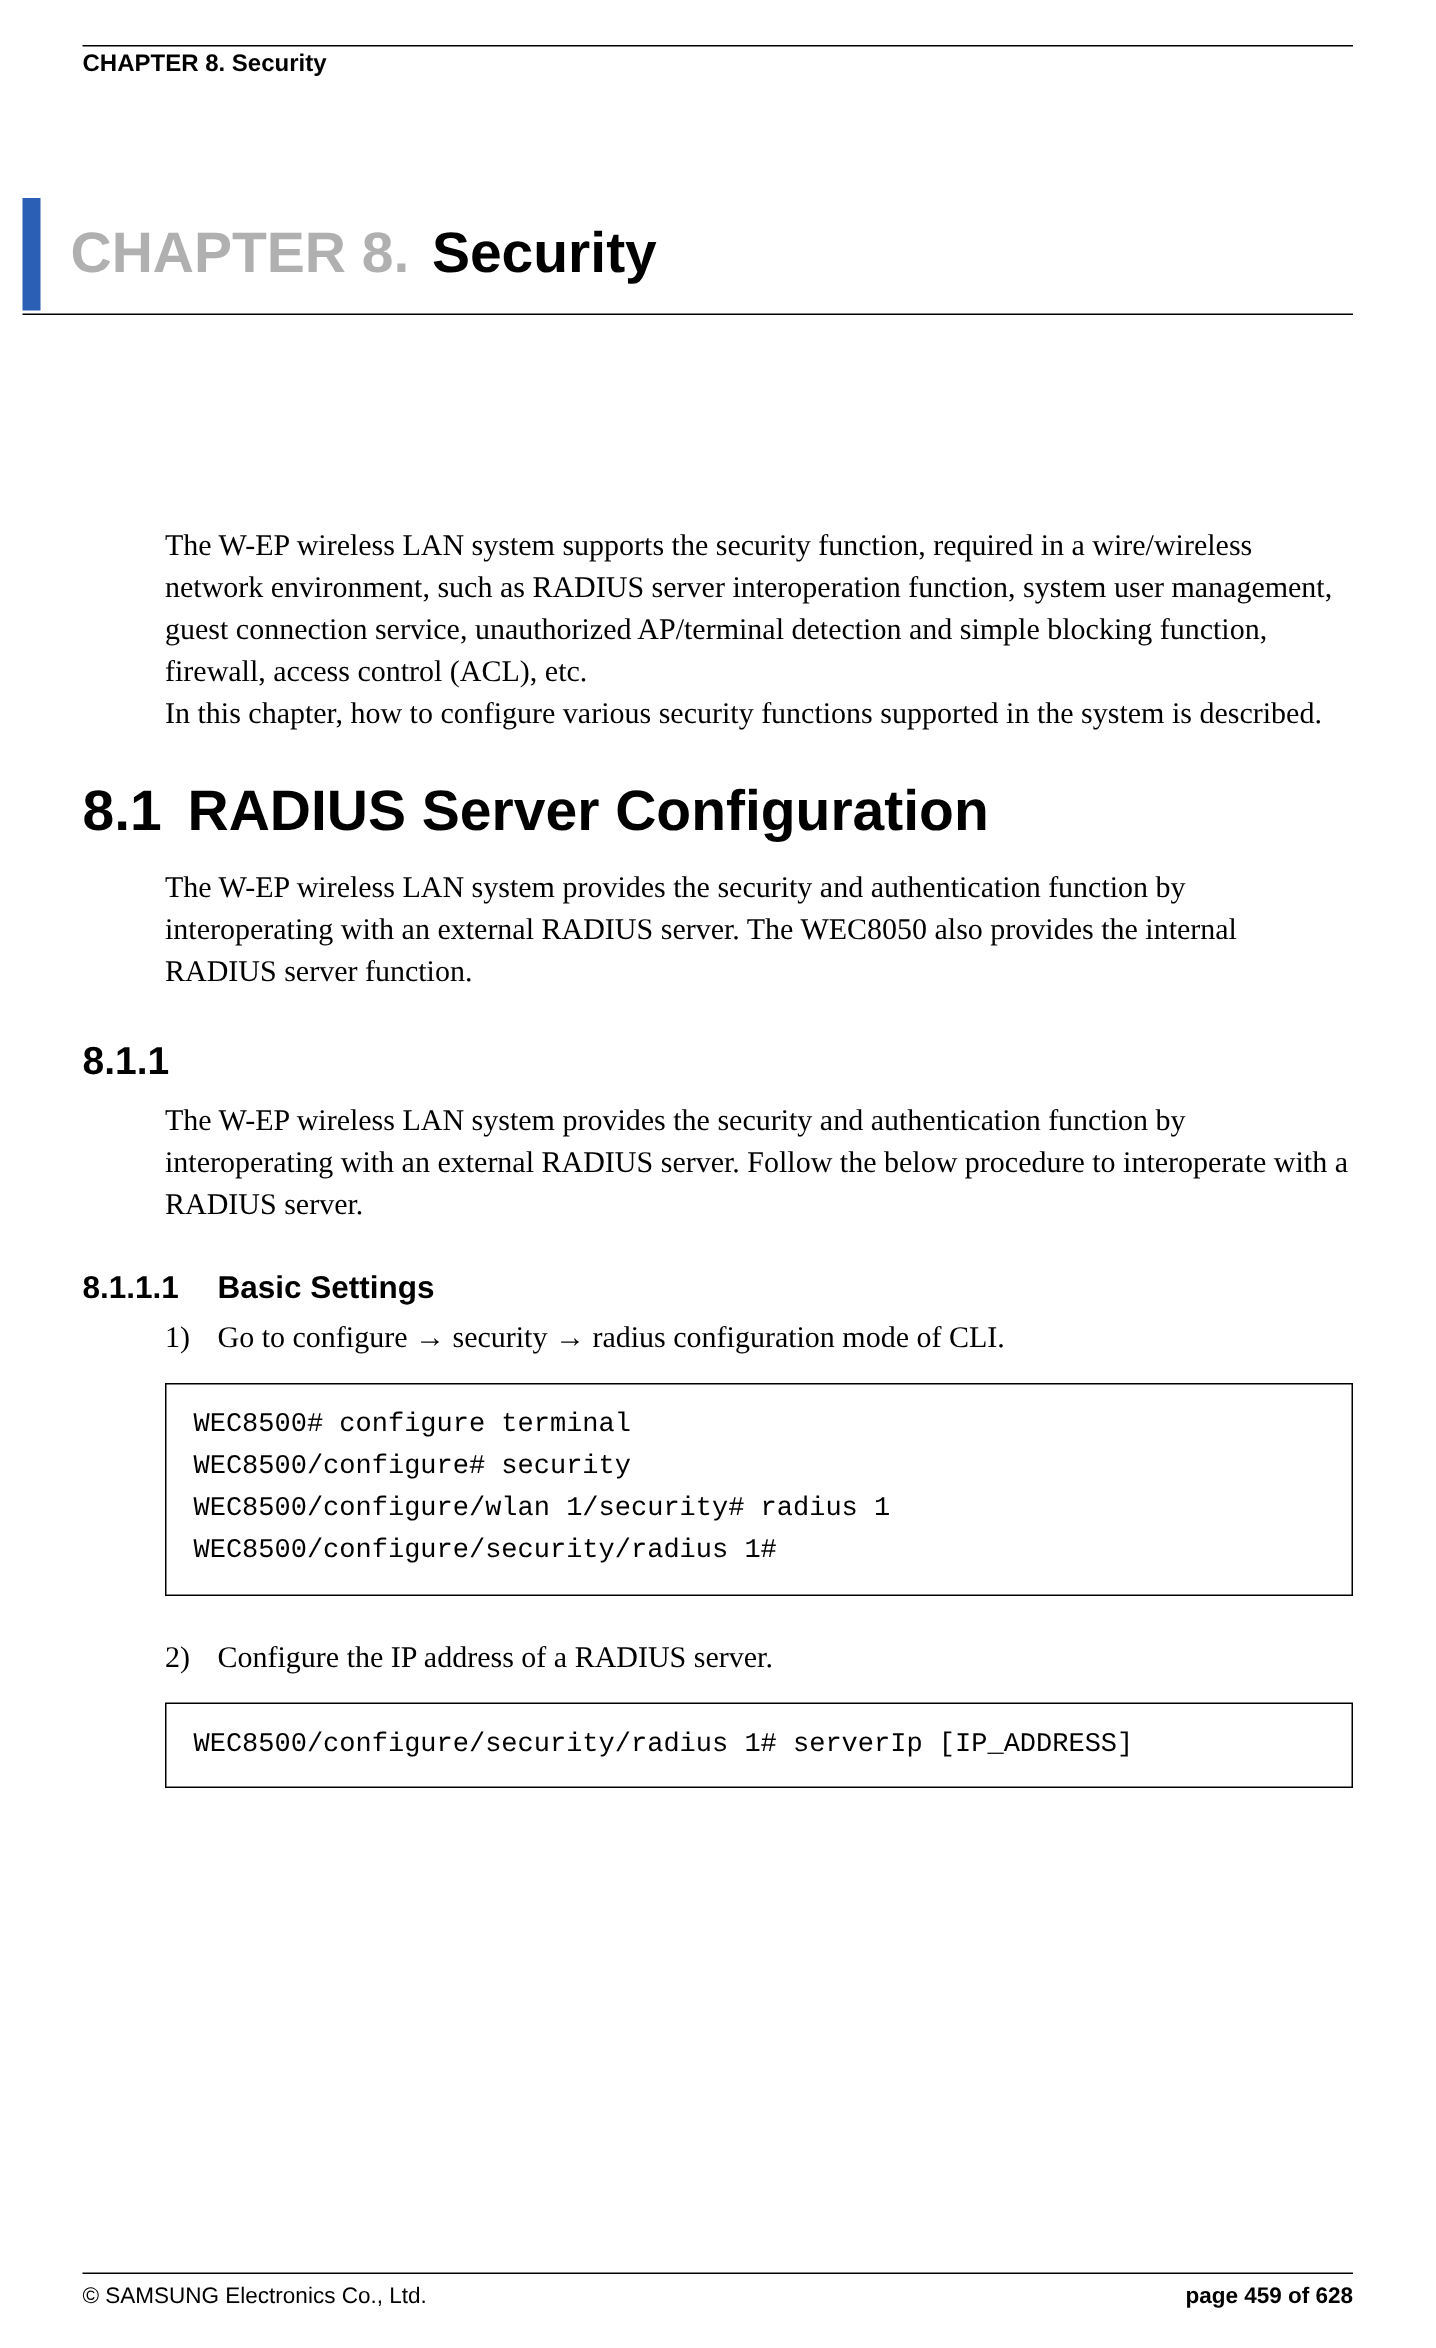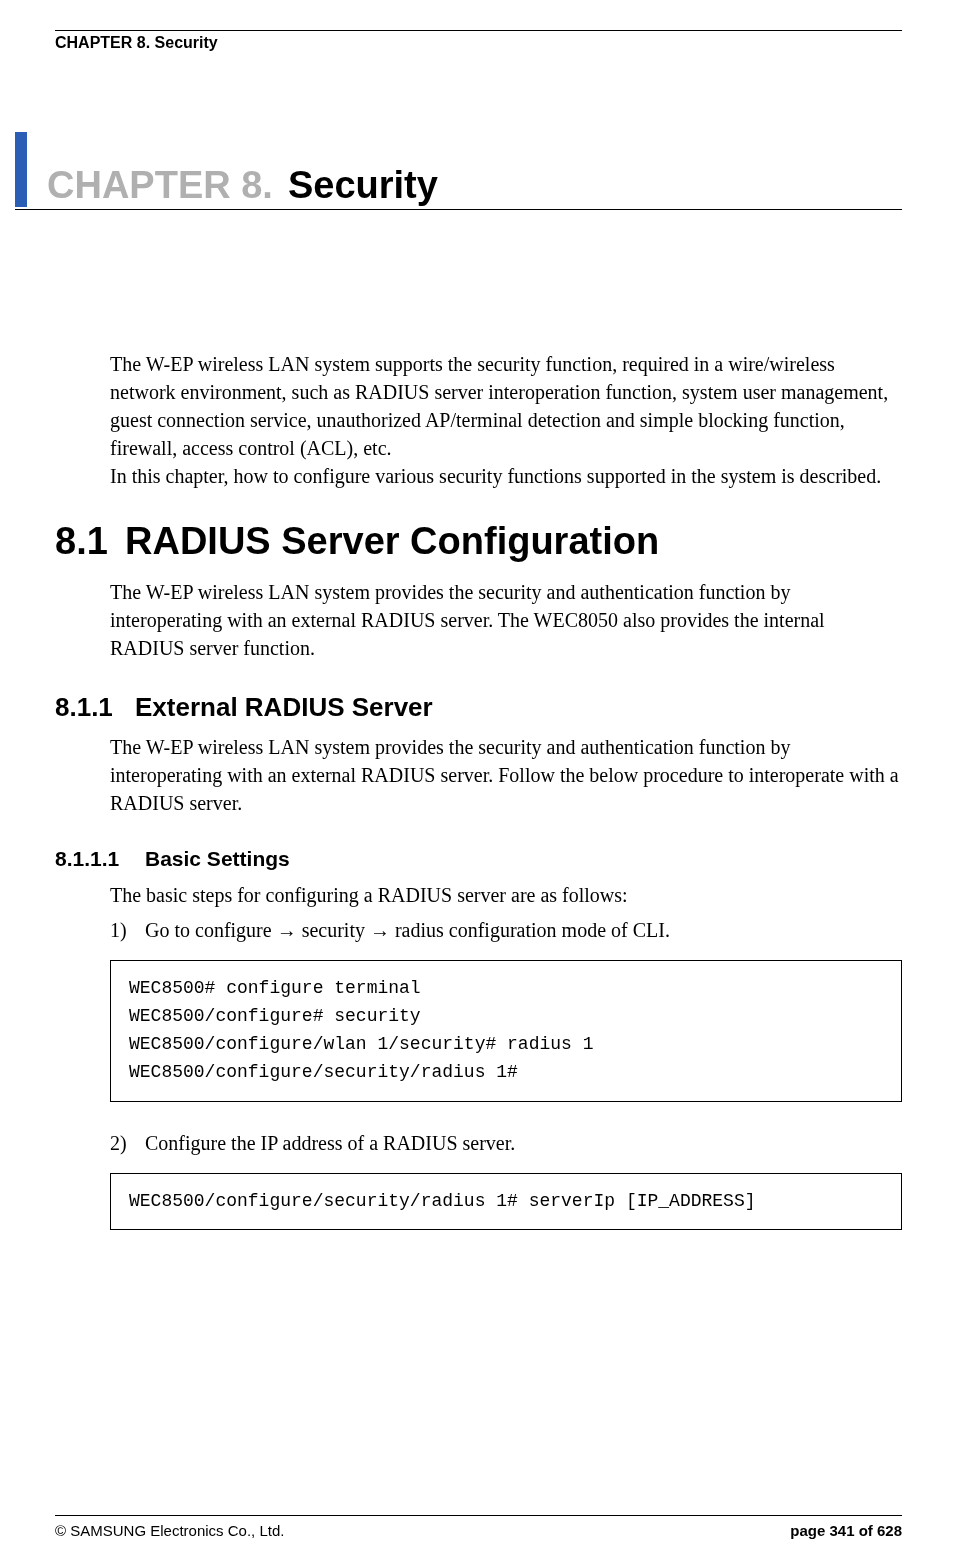--- a/index.html
+++ b/index.html
@@ -22,21 +22,21 @@
       margin-bottom: 3px;
     }
     .header-text {
       font-family: Arial, Helvetica, sans-serif;
       font-weight: bold;
       font-size: 16px;
       margin-bottom: 80px;
     }
     .chapter-title-container {
       display: flex;
-      align-items: flex-end;
+      align-items: center;
       margin-left: -40px;
       border-bottom: 1px solid black;
       padding-bottom: 2px;
       margin-bottom: 140px;
     }
     .blue-bar {
       width: 12px;
       height: 75px;
       background: #2b5fb5;
       margin-right: 20px;
@@ -147,29 +147,27 @@
 In this chapter, how to configure various security functions supported in the system is described.</div>
 
   <div class="section-heading h1">
     <span class="sec-num">8.1</span>
     <span>RADIUS Server Configuration</span>
   </div>
   <div class="body-text">The W-EP wireless LAN system provides the security and authentication function by interoperating with an external RADIUS server. The WEC8050 also provides the internal RADIUS server function.</div>
 
   <div class="section-heading h2">
     <span class="sec-num">8.1.1</span>
-    <span>External RADIUS Server</span>
   </div>
   <div class="body-text">The W-EP wireless LAN system provides the security and authentication function by interoperating with an external RADIUS server. Follow the below procedure to interoperate with a RADIUS server.</div>
 
   <div class="section-heading h3">
     <span class="sec-num">8.1.1.1</span>
     <span>Basic Settings</span>
   </div>
-  <div class="body-text" style="margin-bottom:10px;">The basic steps for configuring a RADIUS server are as follows:</div>
 
 
   <div class="step">
     <span class="num">1)</span>
     <span>Go to configure </span><span class="arrow-glyph">→</span><span> security </span><span class="arrow-glyph">→</span><span> radius configuration mode of CLI.</span>
   </div>
 
   <div class="code-box">WEC8500# configure terminal
 WEC8500/configure# security
 WEC8500/configure/wlan 1/security# radius 1
@@ -179,17 +177,17 @@
     <span class="num">2)</span>
     <span>Configure the IP address of a RADIUS server.</span>
   </div>
 
   <div class="code-box">WEC8500/configure/security/radius 1# serverIp [IP_ADDRESS]</div>
 
   <div class="footer">
     <div class="footer-line"></div>
     <div class="footer-row">
       <span>© SAMSUNG Electronics Co., Ltd.</span>
-      <span class="footer-right">page 341 of 628</span>
+      <span class="footer-right">page 459 of 628</span>
     </div>
   </div>
 
 </div>
 
 </body></html>

